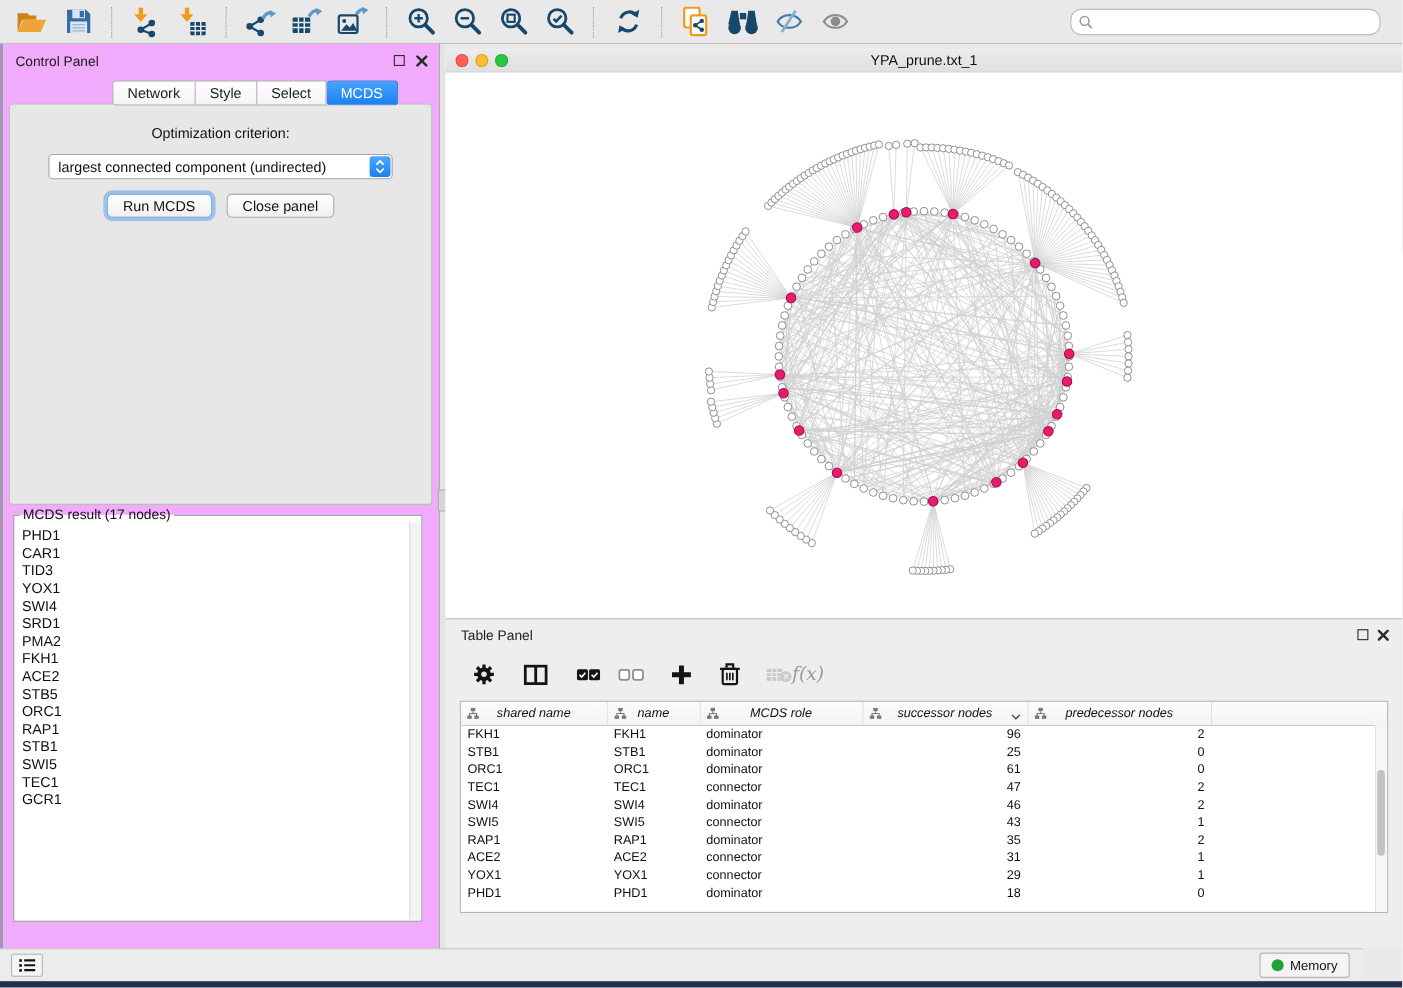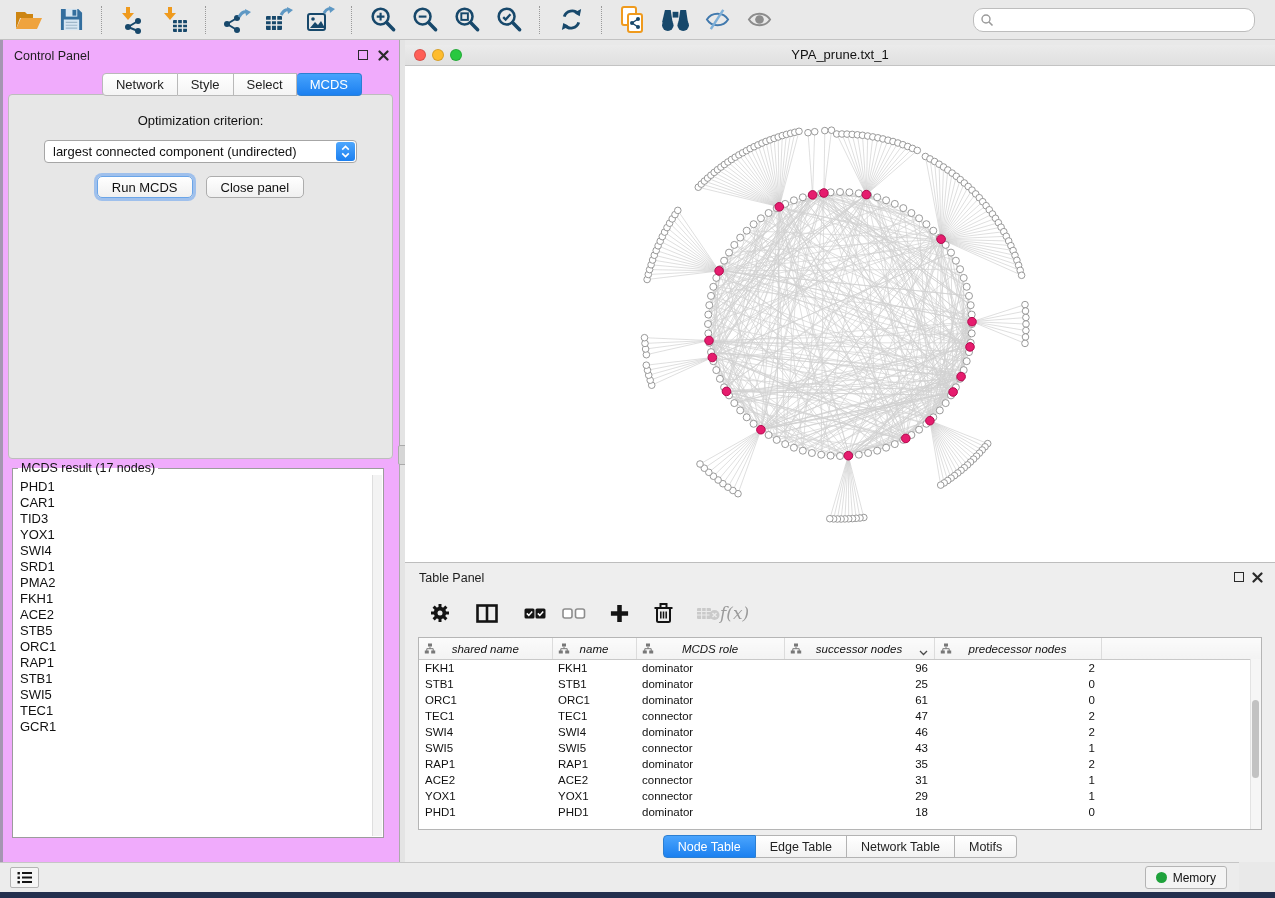--- a/index.html
+++ b/index.html
@@ -1327,26 +1327,20 @@
               <td class="num">18</td>
               <td class="num">0</td>
               <td></td>
             </tr>
           </tbody>
       </table>
     </div>
     <div class="tp-scrollbar">
         <div class="thumb"></div>
       </div>
-    <div class="table-tabs" id="table-tabs">
-        <div class="ttab selected">Node Table</div>
-        <div class="ttab">Edge Table</div>
-        <div class="ttab">Network Table</div>
-        <div class="ttab">Motifs</div>
-      </div>
   </div>
 
   <div class="status-bar">
     <button class="list-btn">
         <svg width="16" height="13" viewBox="0 0 16 13">
           <g stroke="#141414" stroke-width="2">
             <line x1="5" y1="2" x2="15" y2="2"></line>
             <line x1="5" y1="6.5" x2="15" y2="6.5"></line>
             <line x1="5" y1="11" x2="15" y2="11"></line>
           </g>

